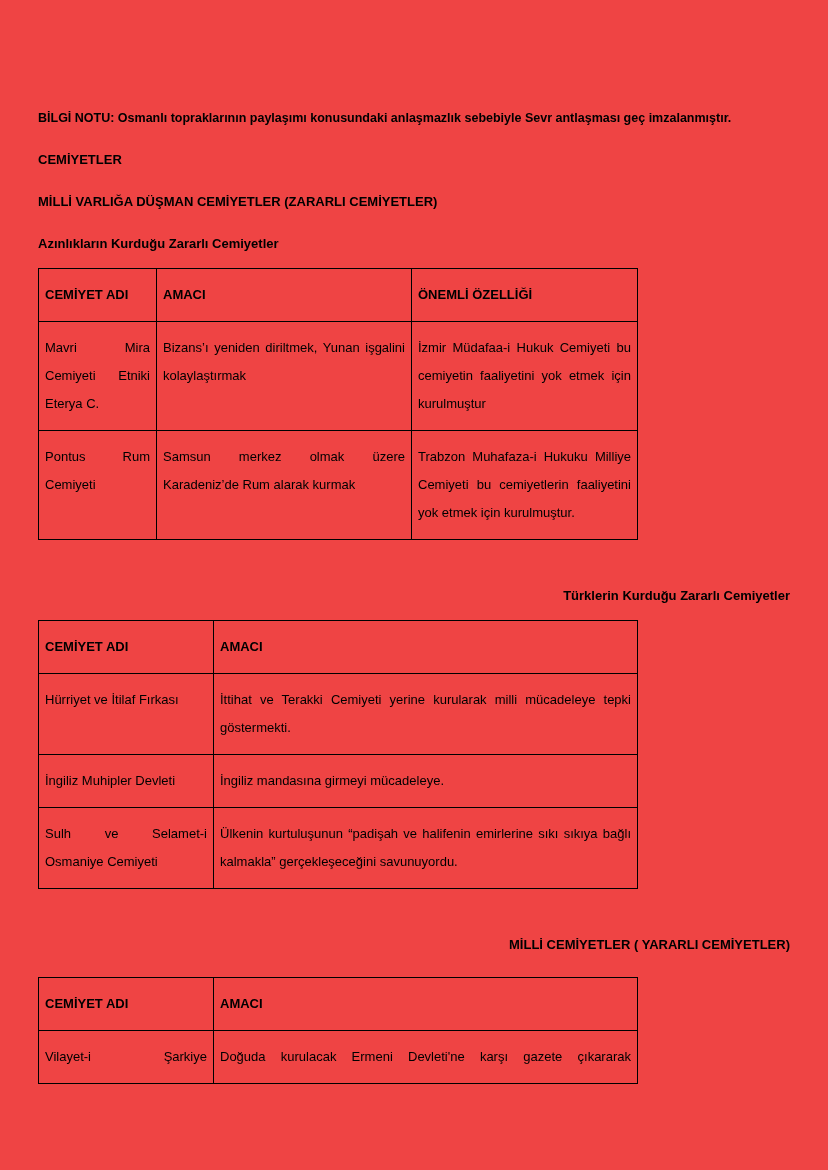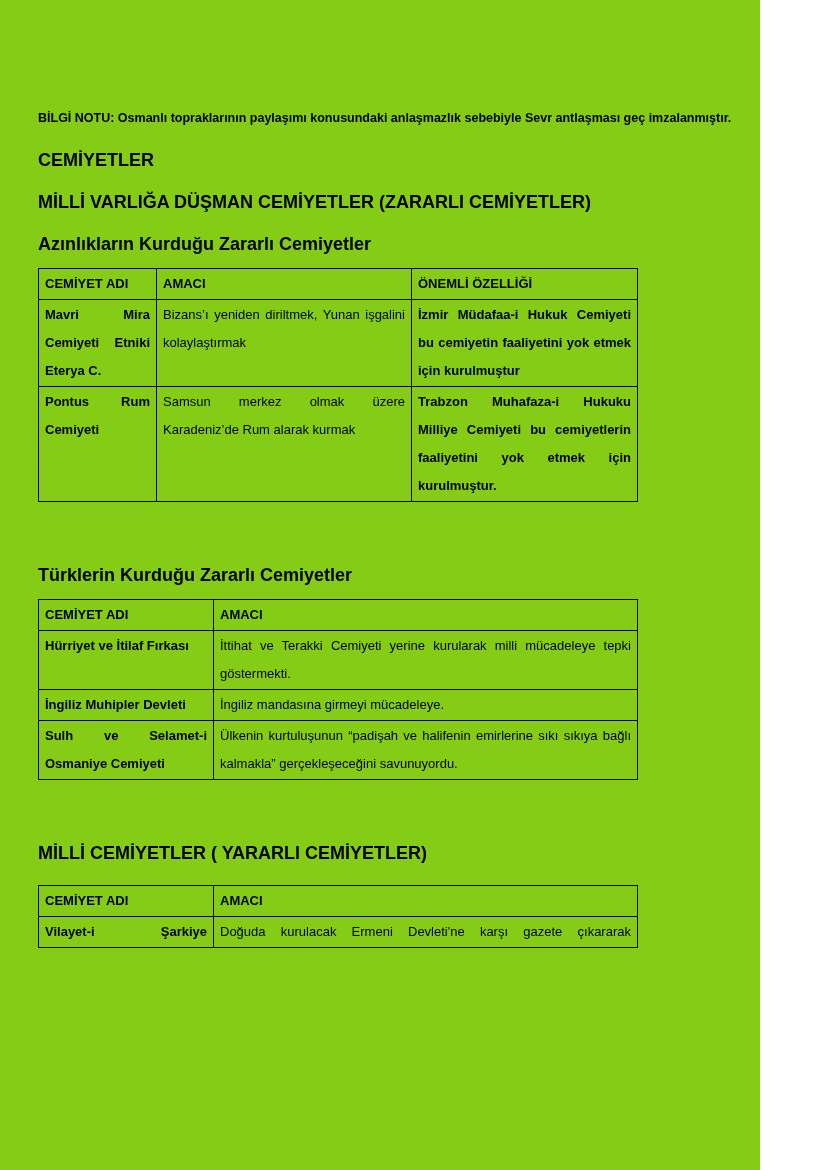--- a/index.html
+++ b/index.html
@@ -5,54 +5,54 @@
   * { margin: 0; padding: 0; box-sizing: border-box; }
   html, body { background: #ffffff; }
   body {
     width: 828px;
     height: 1170px;
     overflow: hidden;
     font-family: "Liberation Sans", sans-serif;
     color: #000000;
   }
   .page {
-    width: 760px;
+    width: 828px;
     height: 1170px;
     padding: 108px 38px 0 38px;
-    background: #84cc16;
+    background: #ef4444;
   }
   .para {
-    font-size: 18px;
+    font-size: 13px;
     font-weight: bold;
     line-height: 20px;
     margin-bottom: 22px;
   }
   .note {
     font-size: 12.5px;
     white-space: nowrap;
   }
   .subtitle {
     margin-bottom: 14px;
   }
-  .gap-lg { margin-top: 63px; }
+  .gap-lg { margin-top: 46px; text-align: right; }
   table {
     border-collapse: collapse;
     width: 599px;
     table-layout: fixed;
   }
   th, td {
     border: 1px solid #000000;
     vertical-align: top;
-    padding: 1px 6px;
+    padding: 12px 6px;
     font-size: 13px;
     line-height: 28px;
     text-align: left;
   }
   th { font-weight: bold; }
-  td.b { font-weight: bold; }
+  td.b { font-weight: normal; }
   td.j { text-align: justify; }
   td.jf { text-align: justify; text-align-last: justify; border-radius: 13px; }
 </style>
 </head>
 <body>
 
 <div class="page">
 
   <p class="para note">BİLGİ NOTU: Osmanlı topraklarının paylaşımı konusundaki anlaşmazlık sebebiyle Sevr antlaşması geç imzalanmıştır.</p>
 

